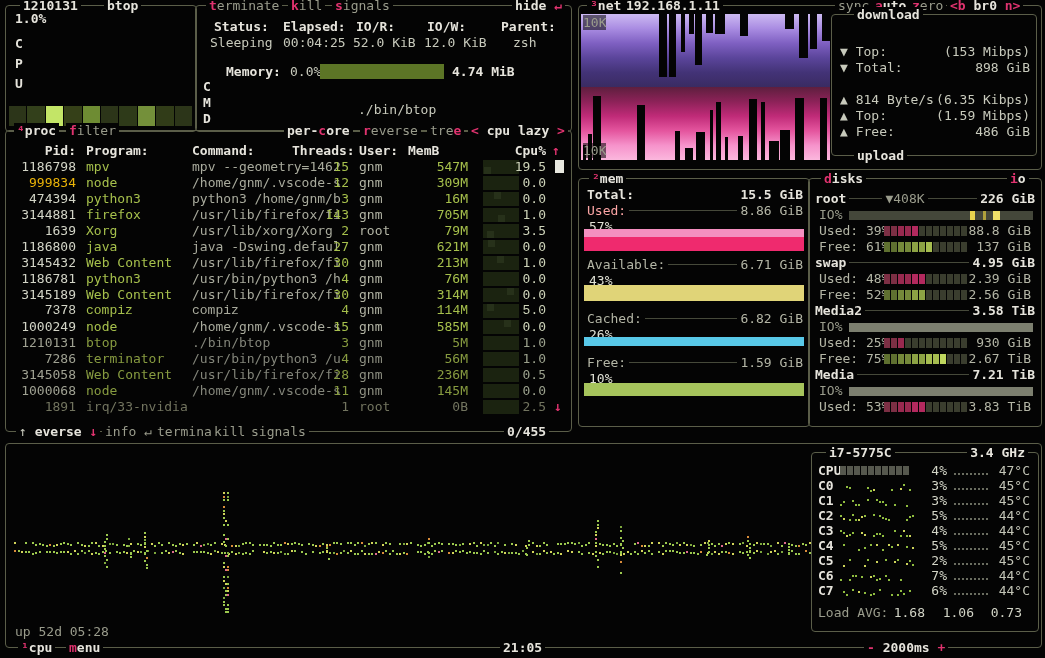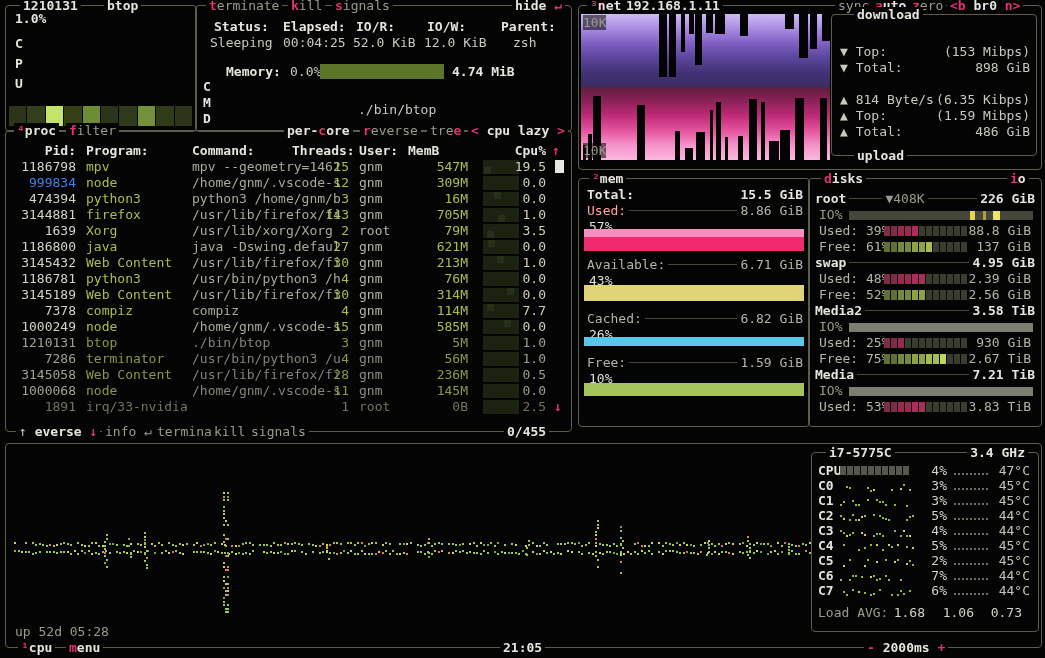--- a/index.html
+++ b/index.html
@@ -125,21 +125,21 @@
       </div>
       <div style="position: absolute; left: 8px; right: 6px; top: 77px; display: flex; justify-content: space-between;">
         <span class="vl">▲ 814 Byte/s</span>
         <span class="vl">(6.35 Kibps)</span>
       </div>
       <div style="position: absolute; left: 8px; right: 6px; top: 93px; display: flex; justify-content: space-between;">
         <span class="vl">▲ Top:</span>
         <span class="vl">(1.59 Mibps)</span>
       </div>
       <div style="position: absolute; left: 8px; right: 6px; top: 109px; display: flex; justify-content: space-between;">
-        <span class="vl">▲ Total:</span>
+        <span class="vl">▲ Free:</span>
         <span class="vl">486 GiB</span>
       </div>
     </div>
 </div>
 
 <div class="box" id="boxD" style="left:5px;top:130px;width:565px;height:300px">
   <span class="title" style="left:8px"><span class="pk b">⁴</span><span class="w">proc</span></span>
   <span class="title" style="left:60px"><span class="pk b">f</span><span class="gy">ilter</span></span>
   <span class="title" style="left:278px"><span class="w">per-</span><span class="pk b">c</span><span class="w">ore</span></span>
   <span class="title" style="left:354px"><span class="pk b">r</span><span class="gy">everse</span></span>
@@ -165,21 +165,21 @@
       <span class="t" style="left: 184px; top: 0px; color: rgb(169, 171, 157);">mpv --geometry=1462</span>
       <span class="t" style="left: 284px; top: 0px; width: 57px; text-align: right; color: rgb(166, 192, 76);">15</span>
       <span class="t" style="left: 351px; top: 0px; color: rgb(178, 180, 164);">gnm</span>
       <span class="t" style="left: 400px; top: 0px; width: 60px; text-align: right; color: rgb(166, 192, 76);">547M</span>
       <div style="position: absolute; left: 475px; top: 1px; width: 36px; height: 14px; background: rgb(27, 35, 16);">
         <div style="position: absolute; left: 1px; top: 7px; width: 7px; height: 7px; background: rgb(39, 49, 26);"></div>
       </div>
       <span class="t" style="left: 494px; top: 0px; width: 44px; text-align: right; color: rgb(204, 210, 184);">19.5</span>
     </div>
     <div style="position: absolute; left: 2px; top: 44px; width: 540px; height: 16px;">
-      <span class="t" style="left: 2px; top: 0px; width: 66px; text-align: right; color: #3b82f6;">999834</span>
+      <span class="t" style="left: 2px; top: 0px; width: 66px; text-align: right; color: #eab308;">999834</span>
       <span class="t" style="left: 78px; top: 0px; color: rgb(166, 192, 76);">node</span>
       <span class="t" style="left: 184px; top: 0px; color: rgb(169, 171, 157);">/home/gnm/.vscode-s</span>
       <span class="t" style="left: 284px; top: 0px; width: 57px; text-align: right; color: rgb(166, 192, 76);">12</span>
       <span class="t" style="left: 351px; top: 0px; color: rgb(178, 180, 164);">gnm</span>
       <span class="t" style="left: 400px; top: 0px; width: 60px; text-align: right; color: rgb(166, 192, 76);">309M</span>
       <div style="position: absolute; left: 475px; top: 1px; width: 36px; height: 14px; background: rgb(27, 35, 16);"></div>
       <span class="t" style="left: 494px; top: 0px; width: 44px; text-align: right; color: rgb(204, 210, 184);">0.0</span>
     </div>
     <div style="position: absolute; left: 2px; top: 60px; width: 540px; height: 16px;">
       <span class="t" style="left: 2px; top: 0px; width: 66px; text-align: right; color: rgb(210, 212, 198);">474394</span>
@@ -256,31 +256,31 @@
       <span class="t" style="left: 78px; top: 0px; color: rgb(166, 192, 76);">Web Content</span>
       <span class="t" style="left: 184px; top: 0px; color: rgb(169, 171, 157);">/usr/lib/firefox/fi</span>
       <span class="t" style="left: 284px; top: 0px; width: 57px; text-align: right; color: rgb(166, 192, 76);">30</span>
       <span class="t" style="left: 351px; top: 0px; color: rgb(178, 180, 164);">gnm</span>
       <span class="t" style="left: 400px; top: 0px; width: 60px; text-align: right; color: rgb(166, 192, 76);">314M</span>
       <div style="position: absolute; left: 475px; top: 1px; width: 36px; height: 14px; background: rgb(27, 35, 16);">
         <div style="position: absolute; left: 24px; top: 0px; width: 7px; height: 7px; background: rgb(39, 49, 26);"></div>
       </div>
       <span class="t" style="left: 494px; top: 0px; width: 44px; text-align: right; color: rgb(204, 210, 184);">0.0</span>
     </div>
-    <div style="position: absolute; left: 2px; top: 172px; width: 540px; height: 16px;">
+    <div style="position: absolute; left: 2px; top: 172px; width: 540px; height: 16px; font-family: Liberation Mono, monospace;">
       <span class="t" style="left: 2px; top: 0px; width: 66px; text-align: right; color: rgb(210, 212, 198);">7378</span>
       <span class="t" style="left: 78px; top: 0px; color: rgb(166, 192, 76);">compiz</span>
       <span class="t" style="left: 184px; top: 0px; color: rgb(169, 171, 157);">compiz</span>
       <span class="t" style="left: 284px; top: 0px; width: 57px; text-align: right; color: rgb(166, 192, 76);">4</span>
       <span class="t" style="left: 351px; top: 0px; color: rgb(178, 180, 164);">gnm</span>
       <span class="t" style="left: 400px; top: 0px; width: 60px; text-align: right; color: rgb(166, 192, 76);">114M</span>
       <div style="position: absolute; left: 475px; top: 1px; width: 36px; height: 14px; background: rgb(27, 35, 16);">
         <div style="position: absolute; left: 4px; top: 0px; width: 7px; height: 7px; background: rgb(39, 49, 26);"></div>
       </div>
-      <span class="t" style="left: 494px; top: 0px; width: 44px; text-align: right; color: rgb(204, 210, 184);">7.7</span>
+      <span class="t" style="left: 494px; top: 0px; width: 44px; text-align: right; color: rgb(204, 210, 184);">5.0</span>
     </div>
     <div style="position: absolute; left: 2px; top: 188px; width: 540px; height: 16px;">
       <span class="t" style="left: 2px; top: 0px; width: 66px; text-align: right; color: rgb(210, 212, 198);">1000249</span>
       <span class="t" style="left: 78px; top: 0px; color: rgb(166, 192, 76);">node</span>
       <span class="t" style="left: 184px; top: 0px; color: rgb(169, 171, 157);">/home/gnm/.vscode-s</span>
       <span class="t" style="left: 284px; top: 0px; width: 57px; text-align: right; color: rgb(166, 192, 76);">15</span>
       <span class="t" style="left: 351px; top: 0px; color: rgb(178, 180, 164);">gnm</span>
       <span class="t" style="left: 400px; top: 0px; width: 60px; text-align: right; color: rgb(166, 192, 76);">585M</span>
       <div style="position: absolute; left: 475px; top: 1px; width: 36px; height: 14px; background: rgb(27, 35, 16);">
         <div style="position: absolute; left: 21px; top: 0px; width: 7px; height: 7px; background: rgb(39, 49, 26);"></div>

